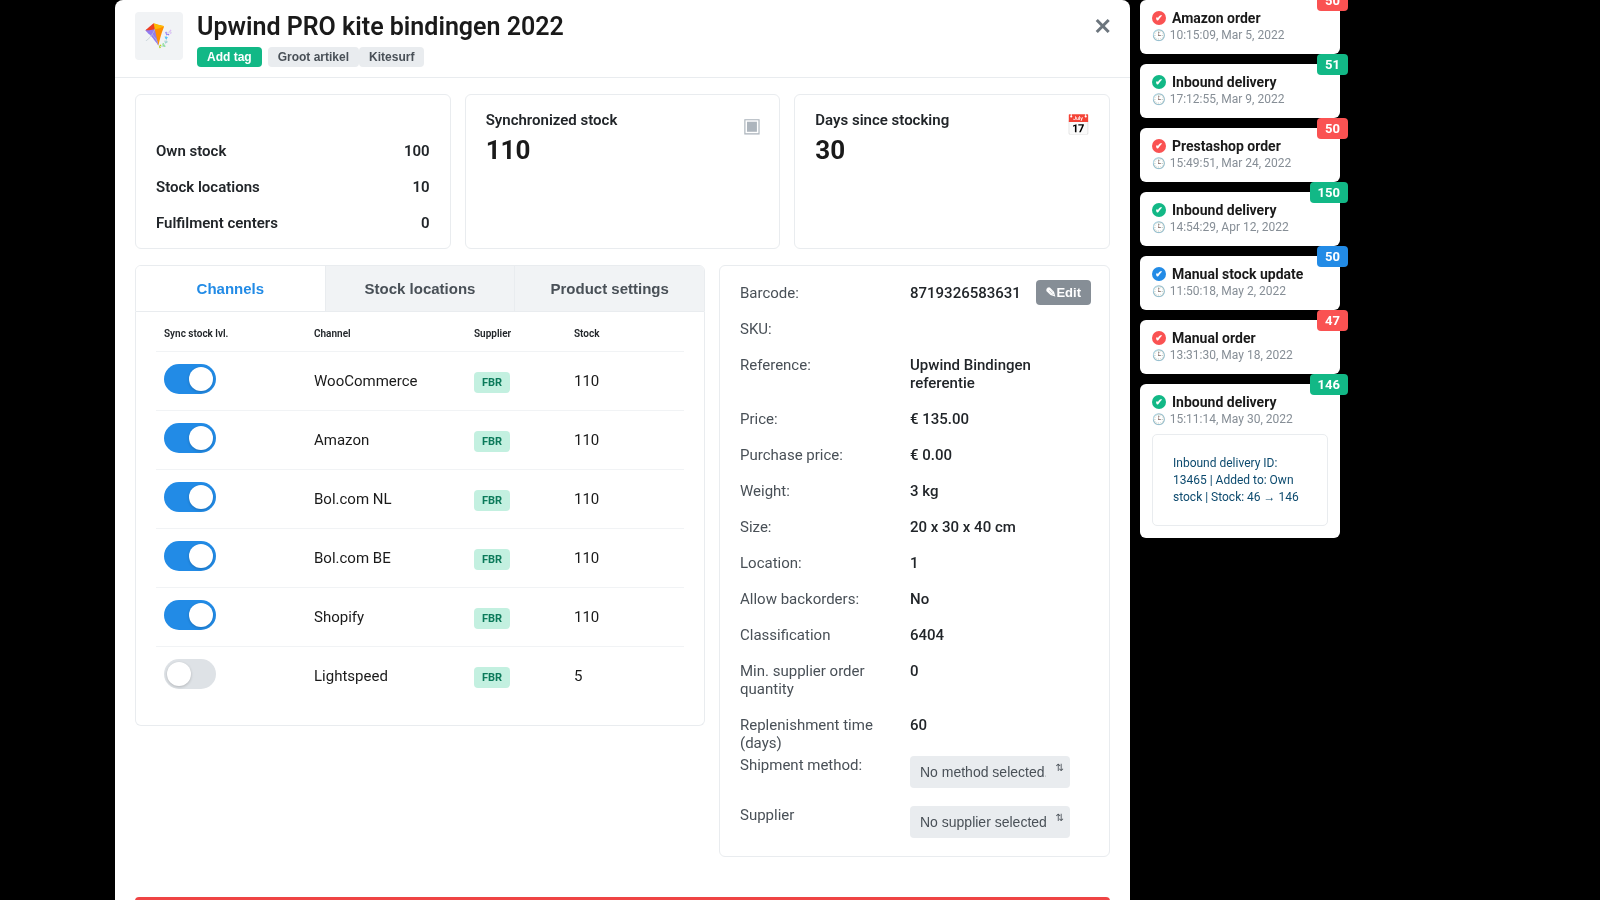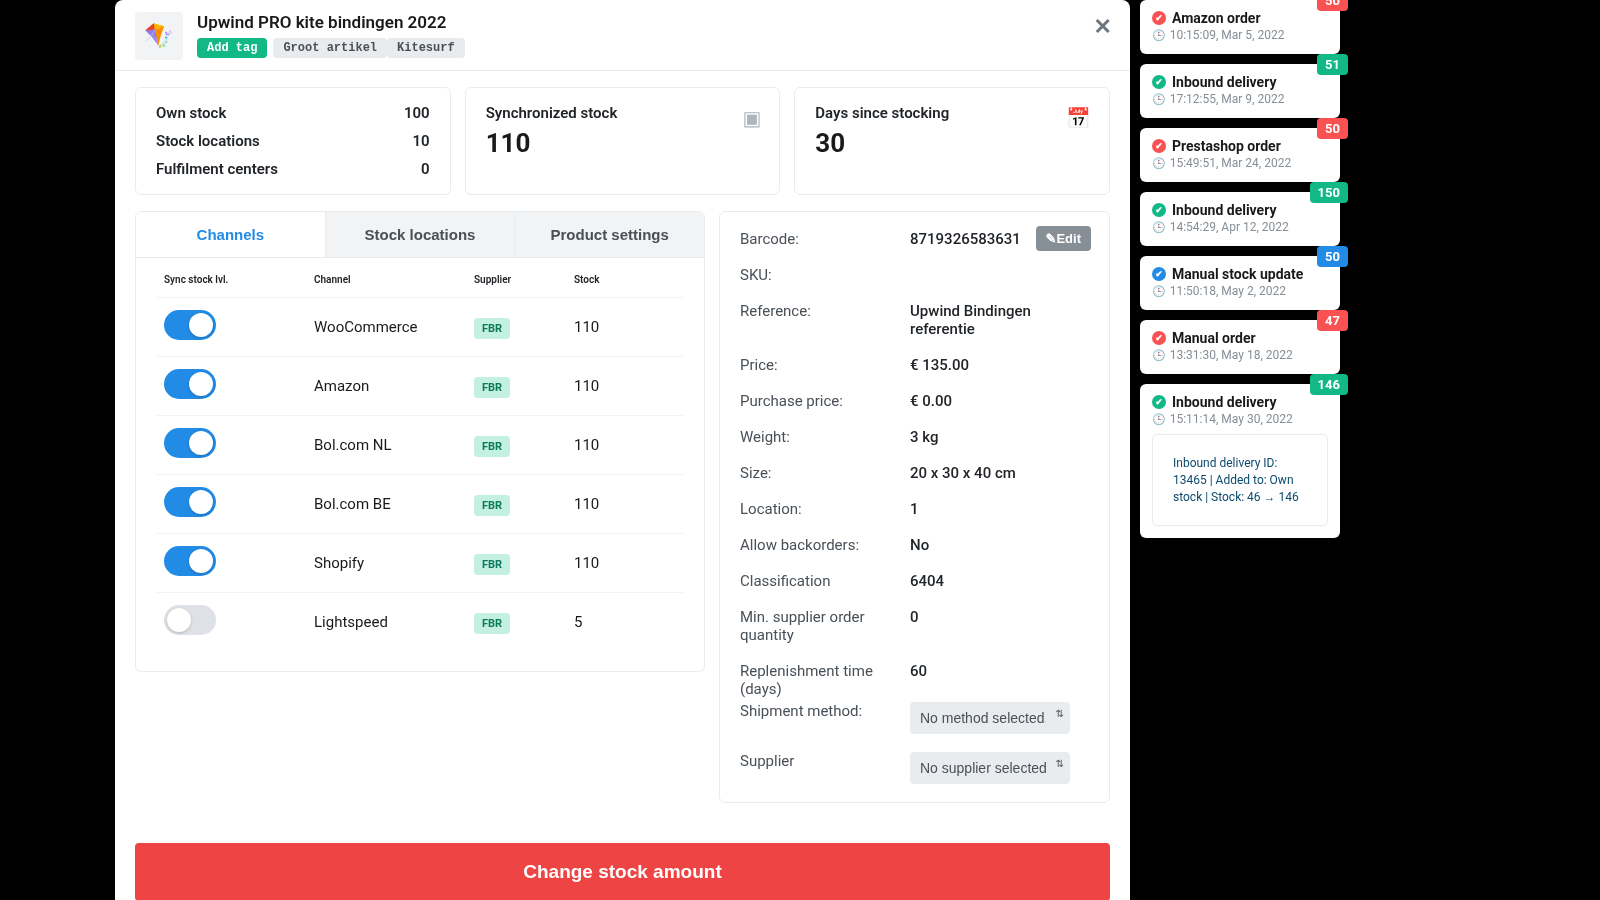--- a/index.html
+++ b/index.html
@@ -26,39 +26,39 @@
     display:flex;
     align-items:flex-start;
     padding: 12px 20px 10px 20px;
     border-bottom: 1px solid #e9ecef;
     position:relative;
   }
   .prod-icon {
     width:48px; height:48px; background:#f1f3f5; border-radius:4px; margin-right:14px;
     display:flex; align-items:center; justify-content:center; font-size:24px;
   }
-  .titles h1 { font-size: 17px; font-weight:600; margin-bottom:6px;}
+  .titles h1 { font-size: 25px; font-weight:600; margin-bottom:6px;}
   .tags-row { display:flex; gap:6px; }
   .tag-btn {
     font-size:12px; font-weight:600; padding:3px 10px; border-radius:4px;
-    background:#e9ecef; color:#495057; border:none; cursor:pointer;font-family:Liberation Mono, monospace;
+    background:#e9ecef; color:#495057; border:none; cursor:pointer;
   }
   .tag-btn.add { background:#12b886; color:#fff; }
   .close-btn {
     position:absolute; right:18px; top:14px; font-size:22px; color:#6c757d;
     background:none; border:none; cursor:pointer; font-weight:600;
   }
 
   .stats-row { display:flex; gap:14px; padding: 16px 20px; }
   .stat-card {
     flex:1; border:1px solid #e9ecef; border-radius:6px; padding:16px 20px;
     background:#fff; position:relative; min-height:98px;
   }
   .stat-card .icon { position:absolute; right:18px; top:18px; color:#adb5bd; font-size:20px;}
-  .mini-rows { display:flex; flex-direction:column; gap:10px;}
+  .mini-rows { display:flex; flex-direction:column; gap:18px;margin-top:31px;}
   .mini-row { display:flex; justify-content:space-between; font-size:15px; font-weight:600; color:#212529;}
   .big-label { font-size:15px; font-weight:600; color:#212529; margin-bottom:6px;}
   .big-value { font-size:26px; font-weight:700; }
 
   .mid-row { display:flex; gap:14px; padding: 0 20px; }
   .left-pane { width: 570px; }
   .right-pane { flex:1; border:1px solid #e9ecef; border-radius:6px; padding:18px 20px; position:relative;}
   
   .tabs { display:flex; border:1px solid #e9ecef; border-radius:6px 6px 0 0; overflow:hidden;}
   .tab {

